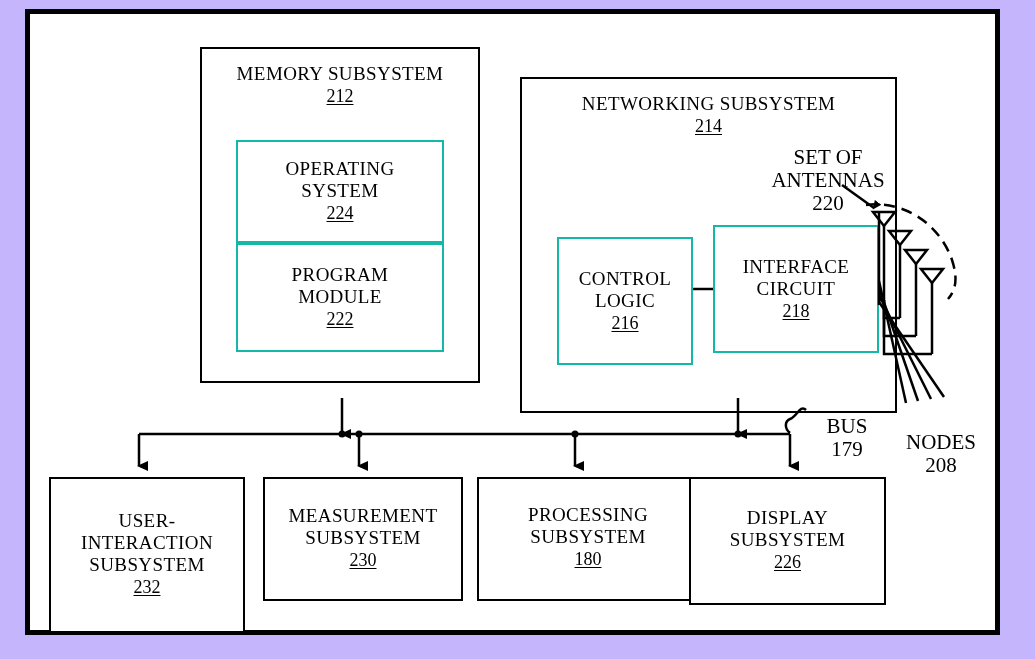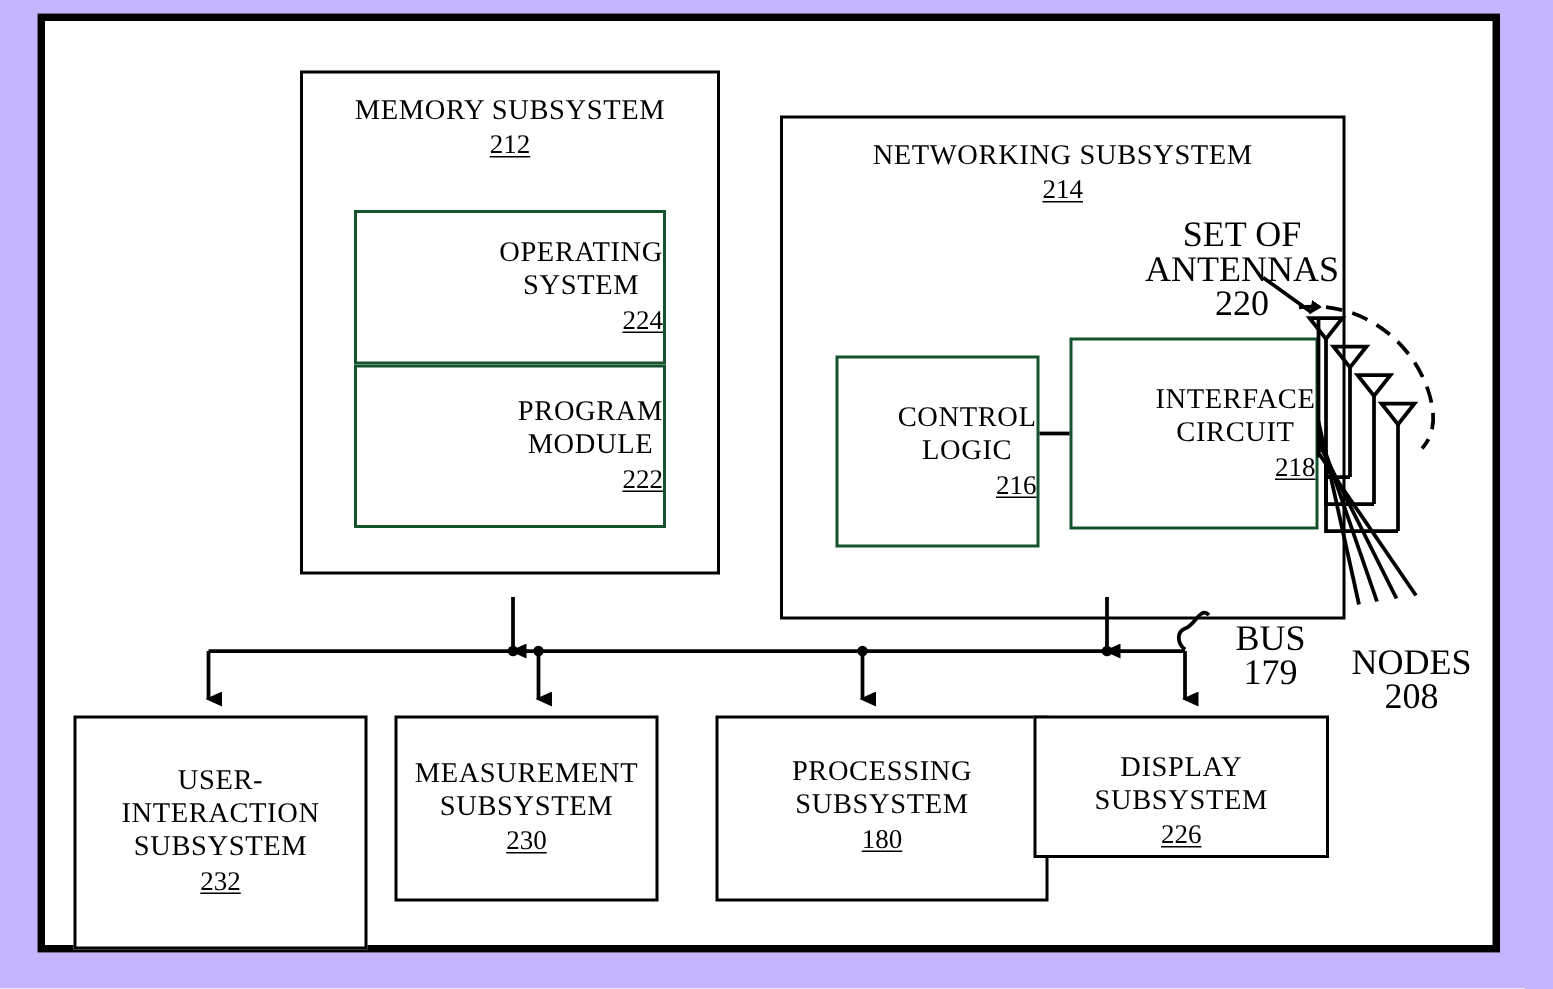--- a/index.html
+++ b/index.html
@@ -44,33 +44,33 @@
     white-space: pre-line;
   }
   .box-num {
     font-size: 18px;
     line-height: 23px;
     text-decoration: underline;
     text-underline-offset: 2px;
   }
   .inner-box {
     position: absolute;
-    border: 2px solid #14532d;
+    border: 2px solid #14b8a6;
     box-sizing: border-box;
     background: #ffffff;
     display: flex;
     flex-direction: column;
     justify-content: center;
-    align-items: flex-end;
+    align-items: center;
     text-align: center;
   }
   .label-free {
     position: absolute;
     text-align: center;
-    font-size: 24px;
+    font-size: 21px;
     line-height: 23px;
     color: #000000;
     white-space: pre-line;
   }
   .label-free .num {
     display: block;
   }
   svg.overlay {
     position: absolute;
     left: 0;
@@ -121,33 +121,33 @@
     <div class="box-num">218</div>
   </div>
 
   <div class="box" style="left:49px; top:477px; width:196px; height:156px; justify-content:center; padding-bottom:2px;">
     <div class="box-title">USER-
 INTERACTION
 SUBSYSTEM</div>
     <div class="box-num">232</div>
   </div>
 
-  <div class="box" style="left:263px; top:477px; width:176px; height:124px; justify-content:center; padding-bottom:2px;">
+  <div class="box" style="left:263px; top:477px; width:200px; height:124px; justify-content:center; padding-bottom:2px;">
     <div class="box-title">MEASUREMENT
 SUBSYSTEM</div>
     <div class="box-num">230</div>
   </div>
 
   <div class="box" style="left:477px; top:477px; width:222px; height:124px; justify-content:center; padding-bottom:4px;">
     <div class="box-title">PROCESSING
 SUBSYSTEM</div>
     <div class="box-num">180</div>
   </div>
 
-  <div class="box" style="left:689px; top:477px; width:197px; height:95px; justify-content:flex-end; padding-bottom:2px;">
+  <div class="box" style="left:689px; top:477px; width:197px; height:128px; justify-content:center; padding-bottom:2px;">
     <div class="box-title">DISPLAY
 SUBSYSTEM</div>
     <div class="box-num">226</div>
   </div>
 
   <div class="label-free" style="left:748px; top:123px; width:160px;">
     <span>SET OF
 ANTENNAS</span>
     <span class="num">220</span>
   </div>

